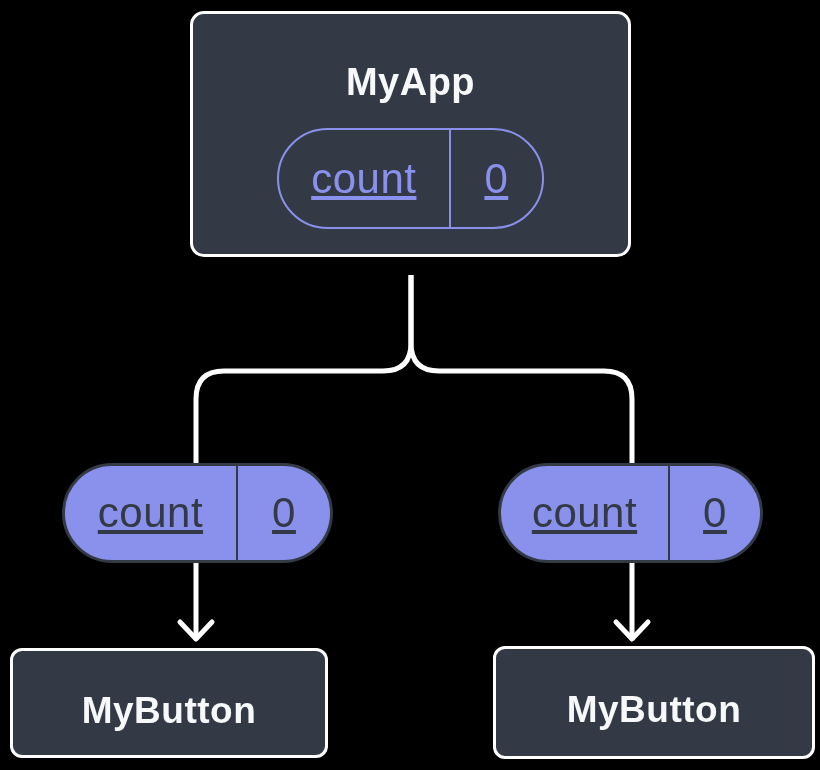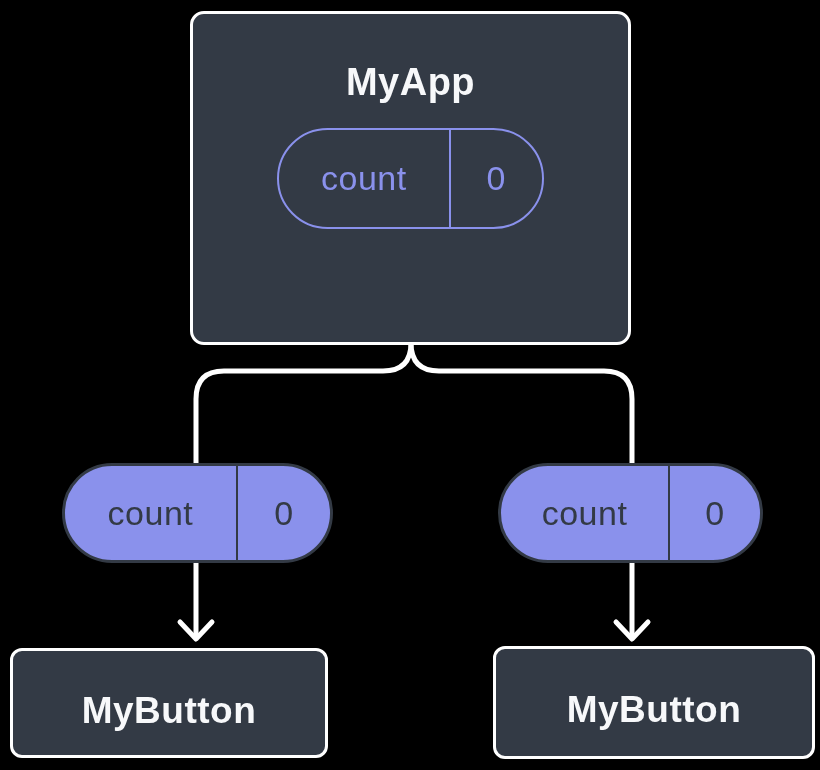--- a/index.html
+++ b/index.html
@@ -29,21 +29,21 @@
     position: absolute;
     background: var(--node);
     border: 3px solid var(--line);
     z-index: 1;
     display: flex;
     align-items: center;
     justify-content: center;
   }
   .node-app {
     left: 190px; top: 11px;
-    width: 441px; height: 334px;
+    width: 441px; height: 246px;
     border-radius: 14px;
     flex-direction: column;
     justify-content: flex-start;
     padding-top: 44px;
   }
   .node-title {
     color: #f7f8fa;
     font-size: 38px;
     font-weight: bold;
     line-height: 48px;
@@ -70,22 +70,23 @@
     border: 3px solid var(--node);
     border-radius: 50px;
     color: var(--node);
   }
   .pill-solid.pill-left  { left: 62px;  top: 463px; width: 271px; height: 100px; }
   .pill-solid.pill-right { left: 498px; top: 463px; width: 265px; height: 100px; }
   .pill-cell {
     display: flex;
     align-items: center;
     justify-content: center;
-    font-size: 34px;
+    font-size: 42px;
     letter-spacing: 0.5px;
+    text-decoration: underline;
   }
   .pill-cell.name { width: 64.5%; }
   .pill-cell.value { flex: 1; }
   .pill-divider-line {
     width: 2px;
     flex: 0 0 2px;
   }
   .pill-outline .pill-divider-line { background: var(--accent); }
   .pill-solid  .pill-divider-line { background: var(--node); }
   .node-btn {

